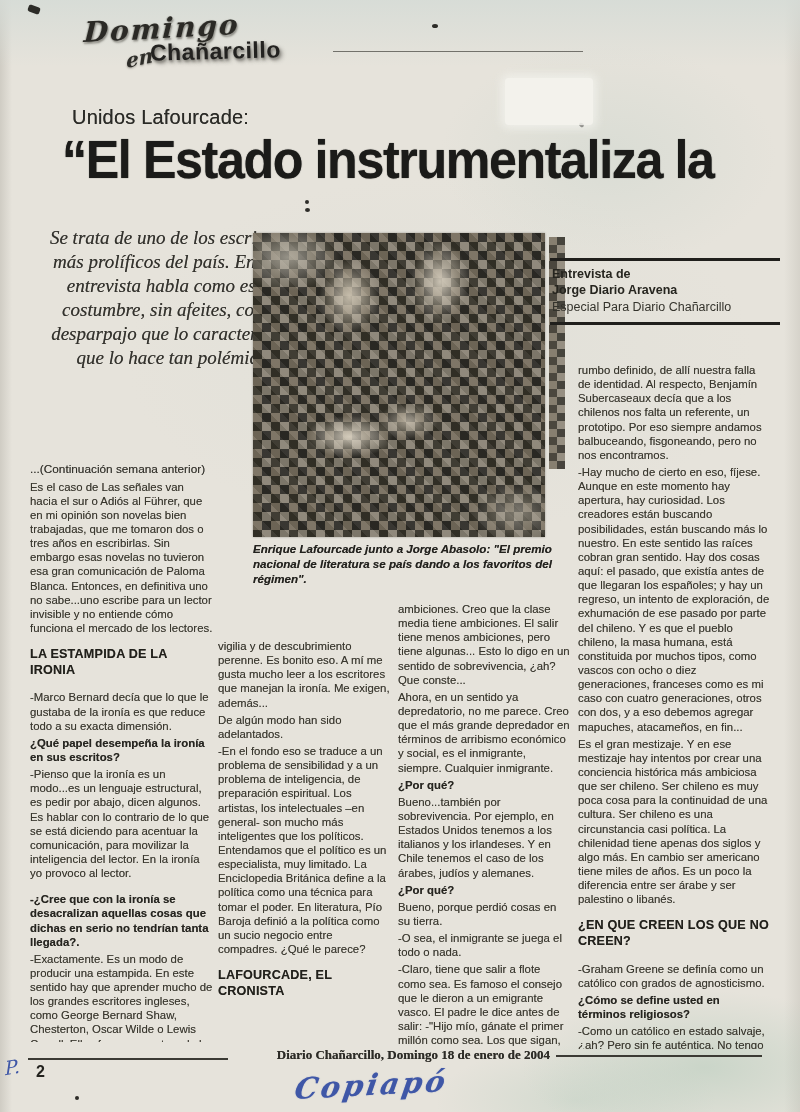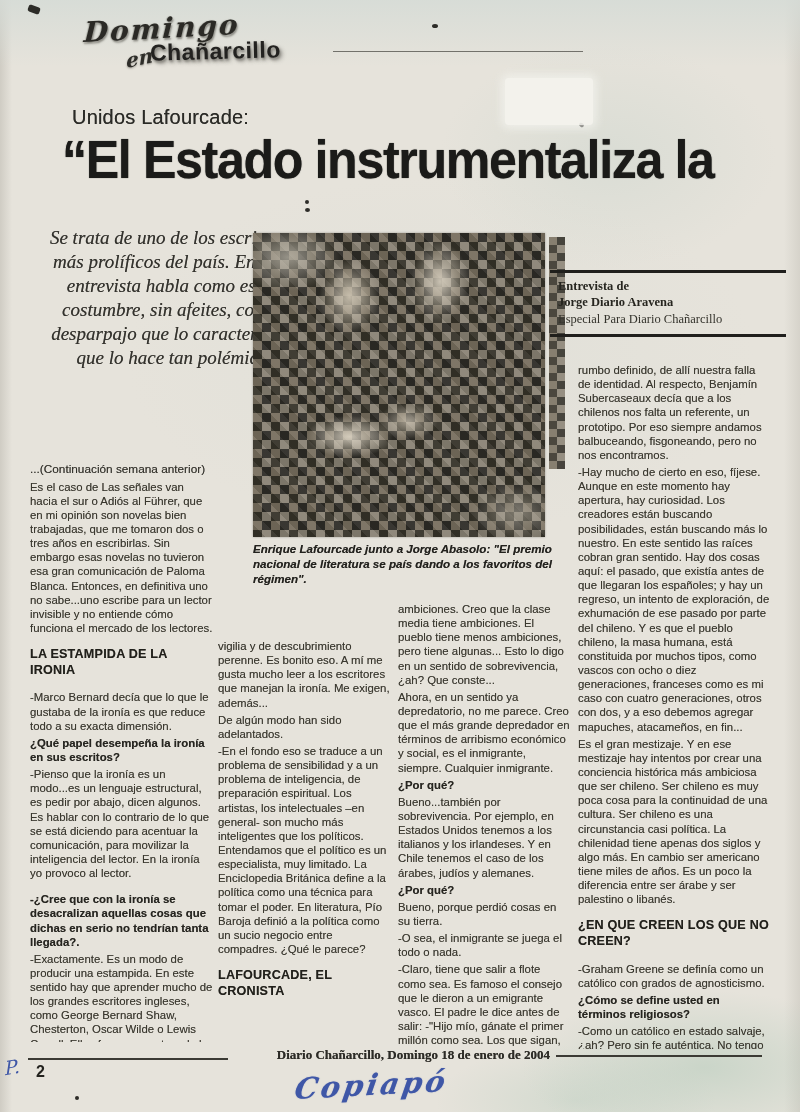--- a/index.html
+++ b/index.html
@@ -88,24 +88,23 @@
     box-shadow:0 0 2px rgba(60,58,52,.4);
   }
   .photo-fragment{
     position:absolute;left:549px;top:237px;width:16px;height:232px;
     background-image:conic-gradient(#35322b 0deg 90deg, #8d8678 90deg 180deg, #3a362d 180deg 270deg, #7d7464 270deg 360deg);
     background-size:16px 16px;opacity:.9;
   }
 
   
   .byline{
-    position:absolute;left:550px;top:270px;width:226px;
+    position:absolute;left:550px;top:258px;width:226px;
     border-top:3px solid #201f1c;border-bottom:3px solid #201f1c;
-    padding:5px 2px 7px 8px;
-    font-family:Liberation Serif, serif;
+    padding:5px 2px 7px 2px;
   }
   .byline .b1,.byline .b2{font-size:12.5px;font-weight:bold;color:#26251f;line-height:1.3;}
   .byline .b3{font-size:12.5px;font-weight:400;color:#34332c;line-height:1.3;}
 
   
   .caption{
     position:absolute;left:253px;top:542px;width:314px;
     font-size:11.6px;font-weight:bold;font-style:italic;line-height:1.28;
     color:#23221e;text-shadow:0 0 .5px rgba(35,34,30,.6);
   }
@@ -191,21 +190,21 @@
       <p class="blk bold gap">-¿Cree que con la ironía se desacralizan aquellas cosas que dichas en serio no tendrían tanta llegada?.</p>
       <p class="blk normal">-Exactamente. Es un modo de producir una estampida. En este sentido hay que aprender mucho de los grandes escritores ingleses, como George Bernard Shaw, Chesterton, Oscar Wilde o Lewis Carroll. Ellos fueron maestros de la paradoja, de la parábola, de la ironía. Creo que son procedimientos para mantener al lector en estado de</p>
     </div>
   <div class="col col2">
       <p class="blk normal">vigilia y de descubrimiento perenne. Es bonito eso. A mí me gusta mucho leer a los escritores que manejan la ironía. Me exigen, además...</p>
       <p class="blk normal">De algún modo han sido adelantados.</p>
       <p class="blk normal">-En el fondo eso se traduce  a un problema de sensibilidad y a un problema de inteligencia, de preparación espiritual. Los artistas, los intelectuales –en general- son mucho más inteligentes que los políticos. Entendamos que el político es un especialista, muy limitado. La Enciclopedia Británica define a la política como una técnica para tomar el poder. En literatura, Pío Baroja definió a la política como un sucio negocio entre compadres. ¿Qué le parece?</p>
       <p class="blk heading gap">LAFOURCADE, EL CRONISTA</p>
     </div>
   <div class="col col3">
-      <p class="blk normal">ambiciones. Creo que la clase media tiene ambiciones. El pueblo tiene menos ambiciones, pero tiene algunas... Esto lo digo en un sentido de sobrevivencia, ¿ah? Que conste...</p>
+      <p class="blk normal">ambiciones. Creo que la clase media tiene ambiciones. El salir tiene menos ambiciones, pero tiene algunas... Esto lo digo en un sentido de sobrevivencia, ¿ah? Que conste...</p>
       <p class="blk normal">Ahora, en un sentido ya depredatorio, no me parece. Creo que el más grande depredador en términos de arribismo económico y social, es el inmigrante, siempre. Cualquier inmigrante.</p>
       <p class="blk bold">¿Por qué?</p>
       <p class="blk normal">Bueno...también por sobrevivencia. Por ejemplo, en Estados Unidos tenemos a los italianos y los irlandeses. Y en Chile tenemos el caso de los árabes, judíos y alemanes.</p>
       <p class="blk bold">¿Por qué?</p>
       <p class="blk normal">Bueno, porque perdió cosas en su tierra.</p>
       <p class="blk normal">-O sea, el inmigrante se juega el todo o nada.</p>
       <p class="blk normal">-Claro, tiene que salir a flote como sea. Es famoso el consejo que le dieron a un emigrante vasco. El padre le dice antes de salir: -"Hijo mío, gánate el primer millón como sea. Los que sigan, en forma honorable y legal". (SE RIE)</p>
     </div>
   <div class="col col4">
       <p class="blk normal">rumbo definido, de allí nuestra falla de identidad.  Al respecto, Benjamín Subercaseaux decía que a los chilenos nos falta un referente, un prototipo. Por eso siempre andamos balbuceando, fisgoneando, pero no nos encontramos.</p>

